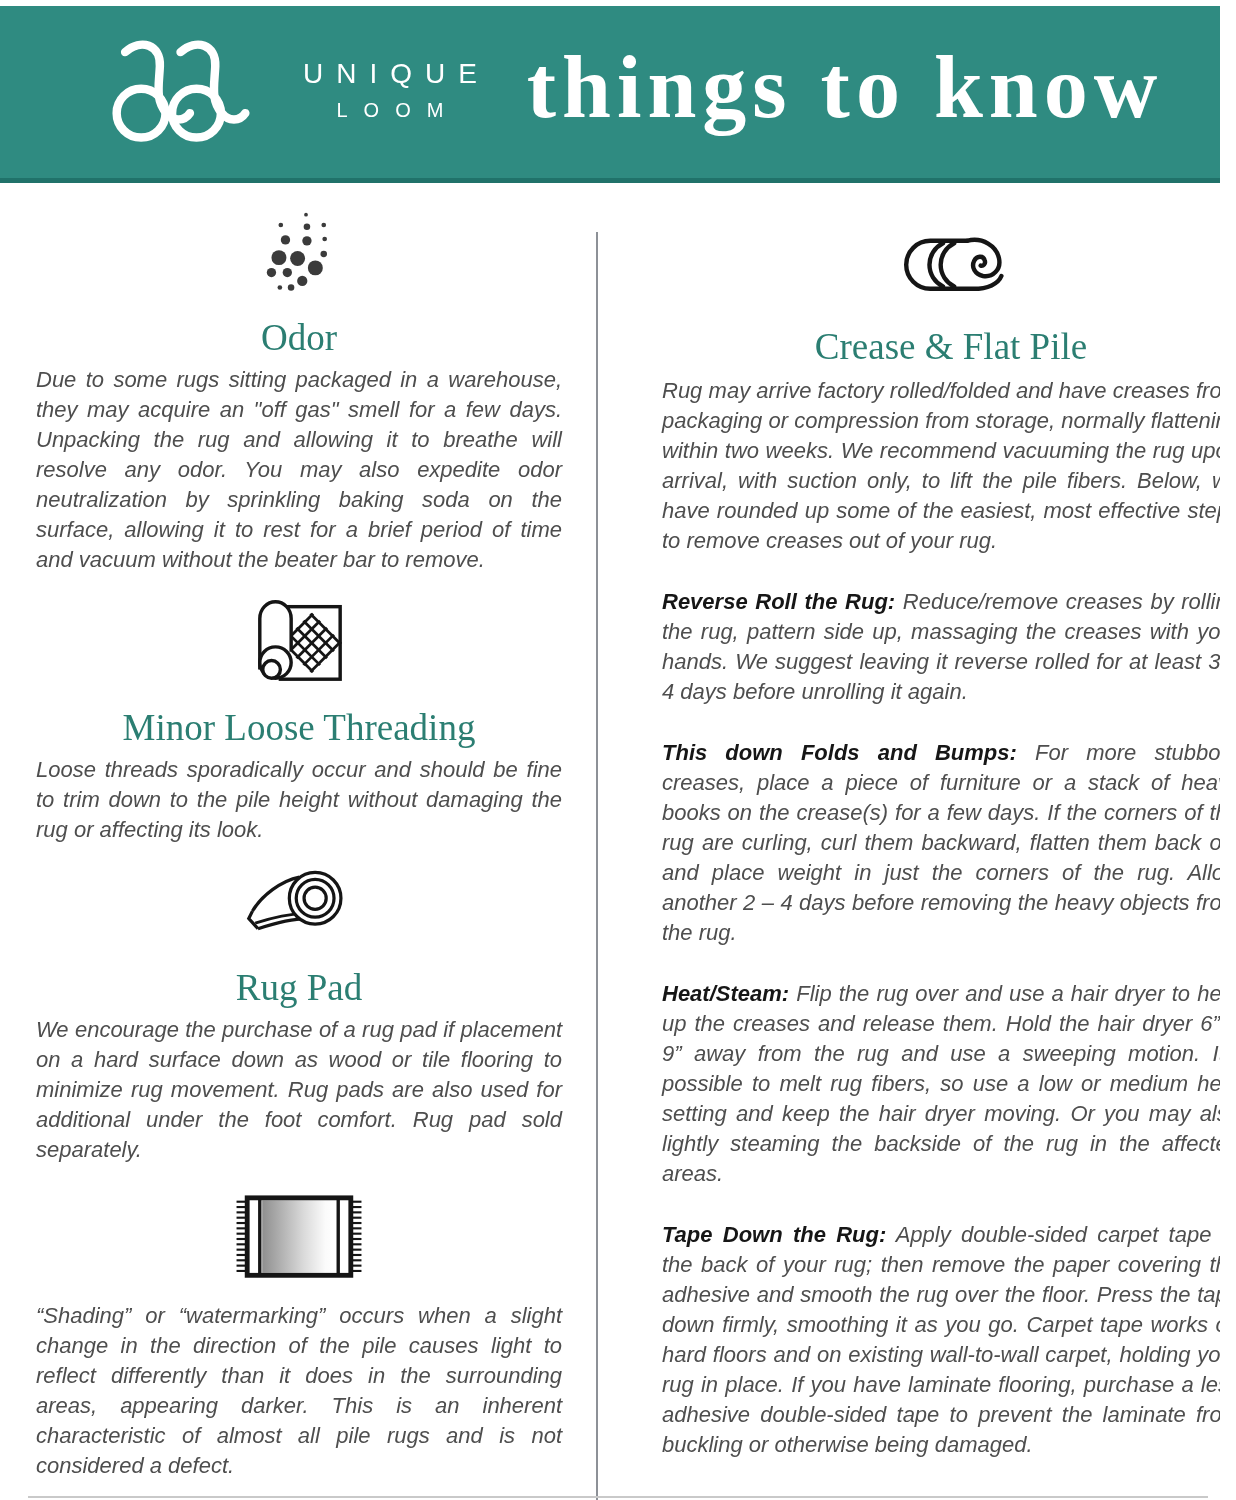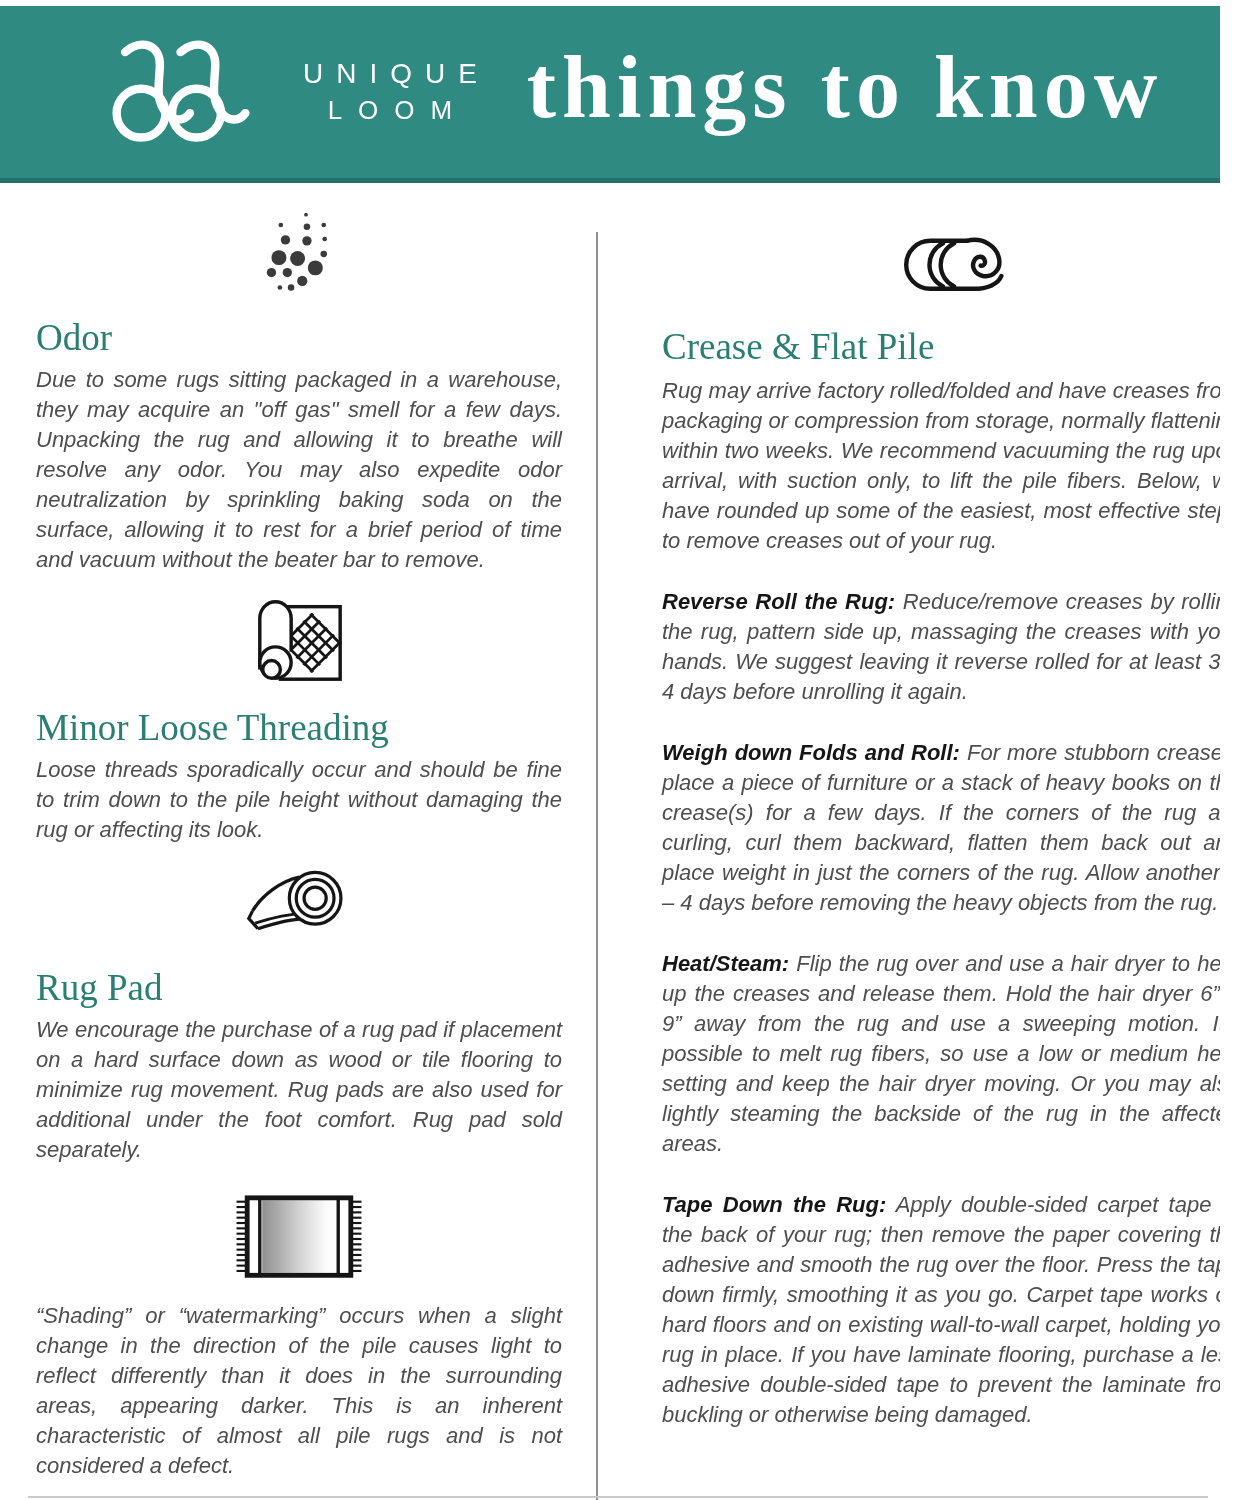--- a/index.html
+++ b/index.html
@@ -5,38 +5,38 @@
   html,body{margin:0;padding:0;background:#ffffff;}
   .page{position:relative;width:1220px;height:1500px;background:#ffffff;overflow:hidden;
         font-family:"Liberation Sans", sans-serif;}
 
   
   .banner{position:absolute;top:6px;left:0;width:100%;height:172px;background:#2F8B81;
           border-bottom:5px solid #20726A;display:flex;align-items:center;}
   .logo-wrap{margin-left:92px;flex:0 0 auto;}
   .brand{margin-left:20px;color:#ffffff;text-align:center;flex:0 0 auto;}
   .brand .l1{font-size:28px;letter-spacing:13px;line-height:36px;text-indent:13px;}
-  .brand .l2{font-size:26px;letter-spacing:16px;line-height:36px;text-indent:16px;}
+  .brand .l2{font-size:20px;letter-spacing:16px;line-height:36px;text-indent:16px;}
   .page-title{position:absolute;left:495px;right:25px;top:50%;transform:translateY(-54%);
               text-align:center;color:#ffffff;font-family:"Liberation Serif", serif;
               font-size:88px;letter-spacing:6px;font-weight:700;white-space:nowrap;}
 
   
   .col-divider{position:absolute;left:596px;top:232px;bottom:0;width:2px;background:#8d9197;}
   .right-edge{position:absolute;left:1221px;top:183px;bottom:0;width:2px;background:#b9bcc0;}
   .bottom-rule{position:absolute;left:28px;right:12px;bottom:2px;height:2px;background:#c9c9c9;}
 
   
   .col{position:absolute;top:188px;}
   .col-left{left:36px;width:526px;}
   .col-right{left:662px;width:578px;}
 
   .icon-row{display:flex;justify-content:center;}
   .sec-heading{font-family:"Liberation Serif", serif;font-weight:400;color:#2B7E72;
-               font-size:37px;line-height:42px;text-align:left;margin:0;}
+               font-size:37px;line-height:42px;text-align:center;margin:0;}
   .body{font-size:22px;line-height:30px;color:#4E4E4E;text-align:justify;margin:0;font-style:italic;}
   .body strong{color:#161616;font-weight:700;margin-top:34px;}
 
   
   .sec-odor .icon-row{margin-top:20px;margin-bottom:20px;}
   .sec-thread .icon-row{margin-top:16px;margin-bottom:18px;}
   .sec-pad .icon-row{margin-top:18px;margin-bottom:16px;}
   .sec-shade .icon-row{margin-top:28px;margin-bottom:16px;}
   .sec-heading{margin-bottom:6px;}
 
@@ -212,21 +212,21 @@
     </div>
     <h2 class="sec-heading">Crease &amp; Flat Pile</h2>
     <p class="body">Rug may arrive factory rolled/folded and have creases from packaging or compression from storage, normally flattening within two weeks. We recommend vacuuming the rug upon arrival, with suction only, to lift the pile fibers. Below, we have rounded up some of the easiest, most effective steps to remove creases out of your rug.</p>
 
     <p class="body tip">
       <strong>Reverse Roll the Rug:</strong>
       <span>Reduce/remove creases by rolling the rug, pattern side up, massaging the creases with your hands. We suggest leaving it reverse rolled for at least 3 – 4 days before unrolling it again.</span>
     </p>
 
     <p class="body tip">
-      <strong>Weigh down Folds and Roll:</strong>
+      <strong>This down Folds and Bumps:</strong>
       <span>For more stubborn creases, place a piece of furniture or a stack of heavy books on the crease(s) for a few days. If the corners of the rug are curling, curl them backward, flatten them back out and place weight in just the corners of the rug. Allow another 2 – 4 days before removing the heavy objects from the rug.</span>
     </p>
 
     <p class="body tip">
       <strong>Heat/Steam:</strong>
       <span>Flip the rug over and use a hair dryer to heat up the creases and release them. Hold the hair dryer 6” – 9” away from the rug and use a sweeping motion. It's possible to melt rug fibers, so use a low or medium heat setting and keep the hair dryer moving. Or you may also lightly steaming the backside of the rug in the affected areas.</span>
     </p>
 
     <p class="body tip">
       <strong>Tape Down the Rug:</strong>

